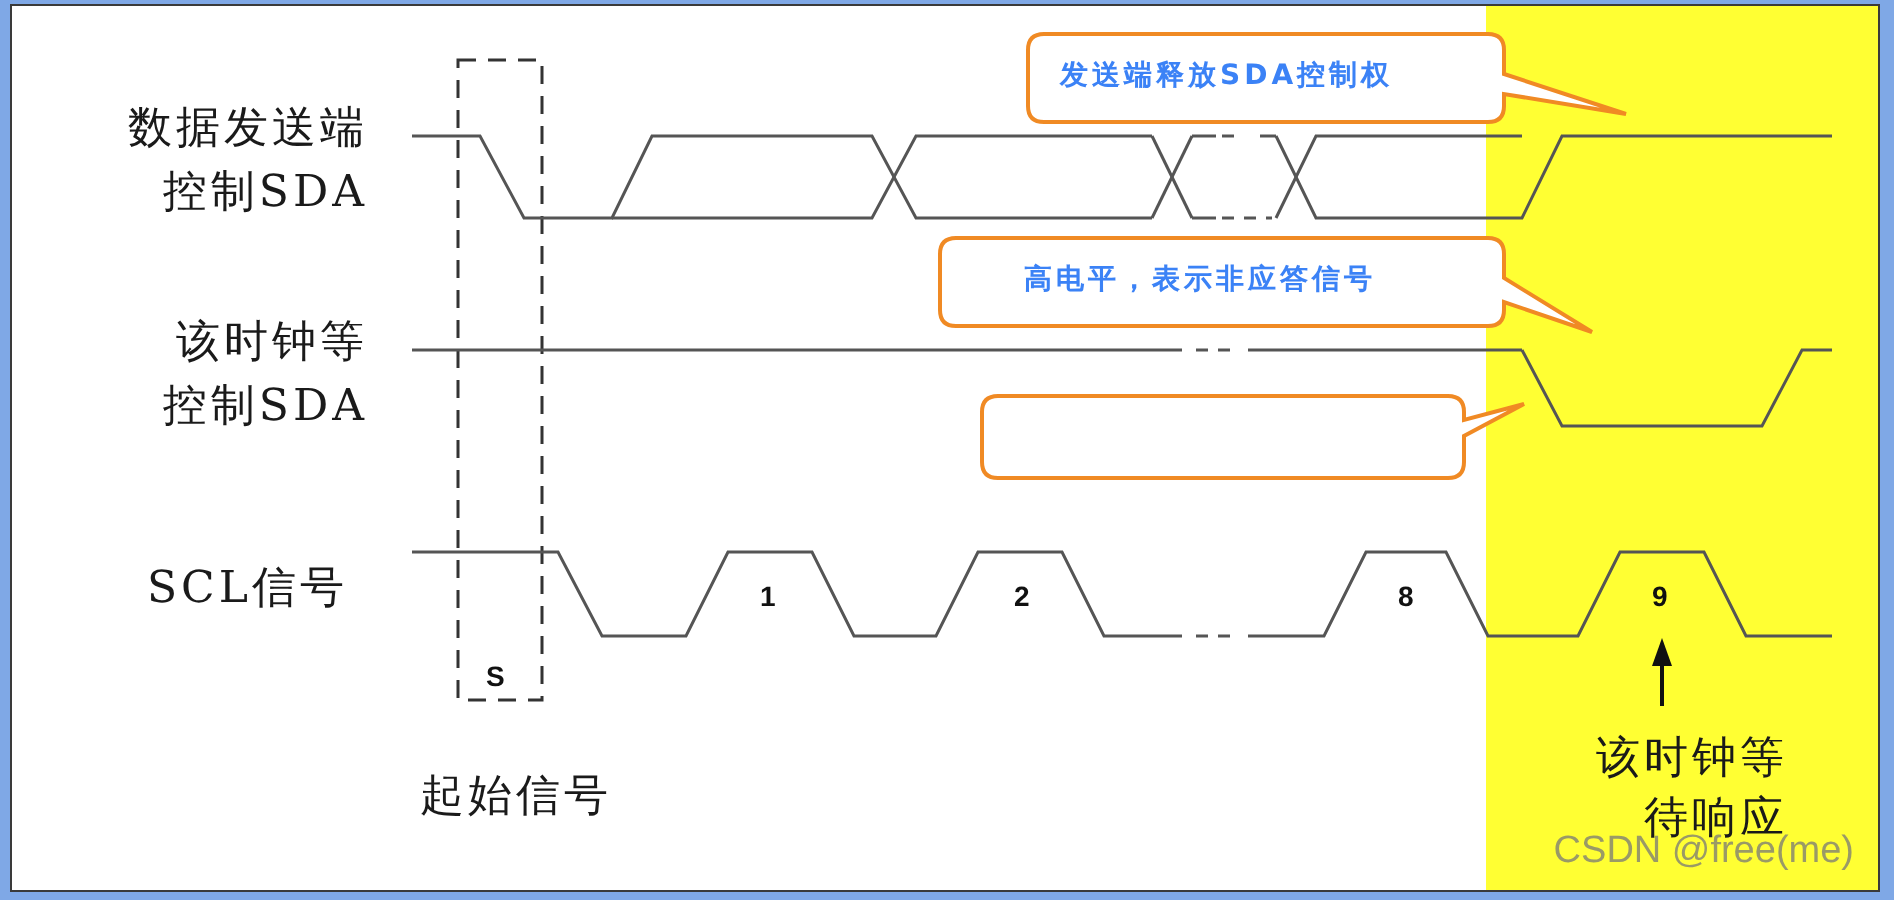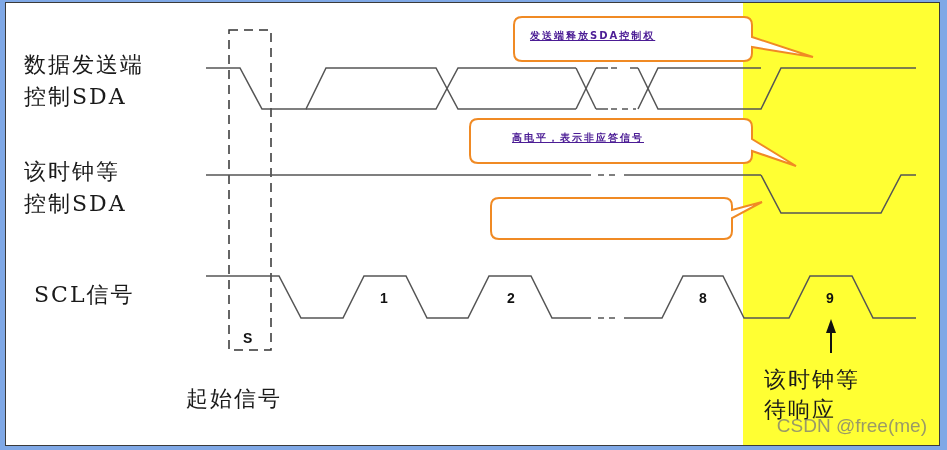--- a/index.html
+++ b/index.html
@@ -13,25 +13,25 @@
     background: #ffffff; border: 1px solid #3a3a3a; box-sizing: border-box;
     overflow: hidden;
   }
   .yellow {
     position: absolute; left: 737px; top: 0; width: 198px; height: 444px;
     background: #ffff33;
   }
   svg.diagram { position: absolute; left: 0; top: 0; }
   .label {
     position: absolute; font-family: "DejaVu Serif", serif; font-size: 22px;
-    color: #1a1a1a; text-align: left; line-height: 32px; letter-spacing: 2px;
+    color: #1a1a1a; text-align: right; line-height: 32px; letter-spacing: 2px;
   }
   .callout-text {
-    position: absolute; font-family: "DejaVu Sans", sans-serif; font-size: 10px;
-    font-weight: bold; color: #4c1d95; letter-spacing: 2px; white-space: nowrap; text-decoration: underline;
+    position: absolute; font-family: "DejaVu Sans", sans-serif; font-size: 14px;
+    font-weight: bold; color: #3b82f6; letter-spacing: 2px; white-space: nowrap;
   }
   .bit {
     position: absolute; font-family: "Liberation Sans", sans-serif; font-weight: bold;
     font-size: 14px; color: #111;
   }
   .watermark {
     position: absolute; right: 12px; bottom: 8px; font-family: "Liberation Sans", sans-serif;
     font-size: 19px; color: rgba(120,120,120,0.75);
   }
 </style>

